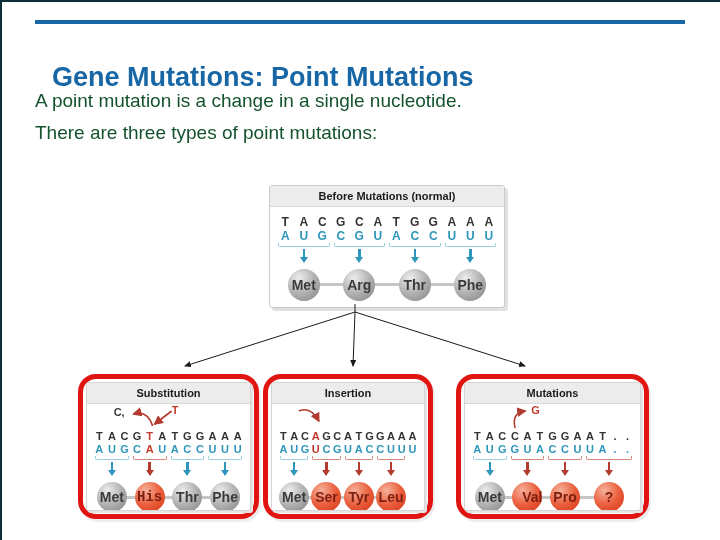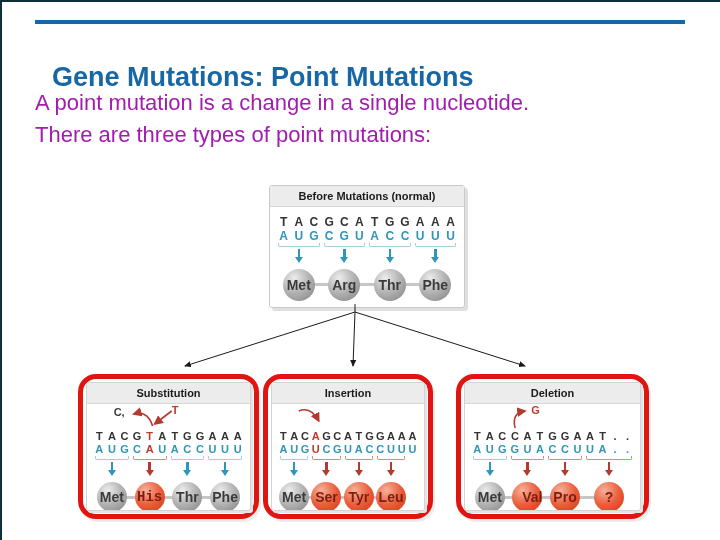--- a/index.html
+++ b/index.html
@@ -2,27 +2,27 @@
 <html><head>
 <meta charset="utf-8">
 <style>
   html,body{margin:0;padding:0;background:#fff;}
   .slide{position:relative;width:720px;height:540px;background:#ffffff;overflow:hidden;
          font-family:"Liberation Sans",sans-serif;}
   .edge-top{position:absolute;top:0;left:0;width:720px;height:2px;background:#0e2f38;}
   .edge-left{position:absolute;top:0;left:0;width:2px;height:540px;background:#0e2f38;}
   .title-rule{position:absolute;left:35px;top:20px;width:650px;height:4px;background:#1766a6;}
   .title{position:absolute;left:34px;top:44px;margin:18px;font-size:27px;font-weight:bold;color:#1766a6;}
-  .body-line{position:absolute;left:35px;margin:0;font-size:22px;color:#a21caf;}
+  .body-line{position:absolute;left:35px;margin:0;font-size:19px;color:#14532d;}
   .l1{top:90px;} .l2{top:122px;}
 
   
   .card{position:absolute;background:#fff;border:1px solid #c9c9c9;border-radius:3px;
         box-shadow:3px 3px 0 #e0e0e0;box-sizing:border-box;}
-  .before{left:269px;top:185px;width:196px;height:123px;}
+  .before{left:269px;top:185px;width:236px;height:123px;}
   .box-header{background:#ececec;border-bottom:1px solid #d8d8d8;text-align:center;
               font-weight:bold;font-size:11px;line-height:13px;color:#1b1b1b;padding:4px 0 3px;}
   .seq-row{display:flex;padding:0 6px;}
   .cell{flex:1;text-align:center;font-weight:bold;font-size:11px;line-height:13px;color:#333;}
   .before .cell{font-size:12px;line-height:14px;}
   .cell.rna{color:#2e96bb;}
   .cell.hot{color:#c0392b;}
   .brackets{position:relative;height:5px;margin:0 6px;}
   .bracket{position:absolute;top:0;height:4px;border:1.5px solid;border-top:none;
            border-radius:0 0 2px 2px;box-sizing:border-box;}
@@ -316,21 +316,21 @@
             <span>Tyr</span>
           </div>
           <div class="sphere red" style="left: 80.7692%;">
             <span>Leu</span>
           </div>
         </div>
       </div>
     </div>
   <div class="redbox" id="mutation-box-2" style="left: 456px; width: 193px;">
       <div class="inner-card">
-        <div class="box-header">Deletion</div>
+        <div class="box-header">Mutations</div>
         <div class="annot">
           <span class="nletter red" style="left: 60.1538px; top: 0px;">G</span>
           <svg width="163" height="26" viewBox="0 0 163 26">
             <defs>
               <marker id="ah2" markerWidth="6" markerHeight="6" refX="5" refY="3" orient="auto">
                 <path d="M0,0 L6,3 L0,6 z" fill="#b23a2e"></path>
               </marker>
             </defs>
             <path d="M44.15384615384615,24 Q 40.15384615384615,9 54.15384615384615,7" stroke="#b23a2e" stroke-width="1.6" fill="none" marker-end="url(#ah2)"></path>
           </svg>

